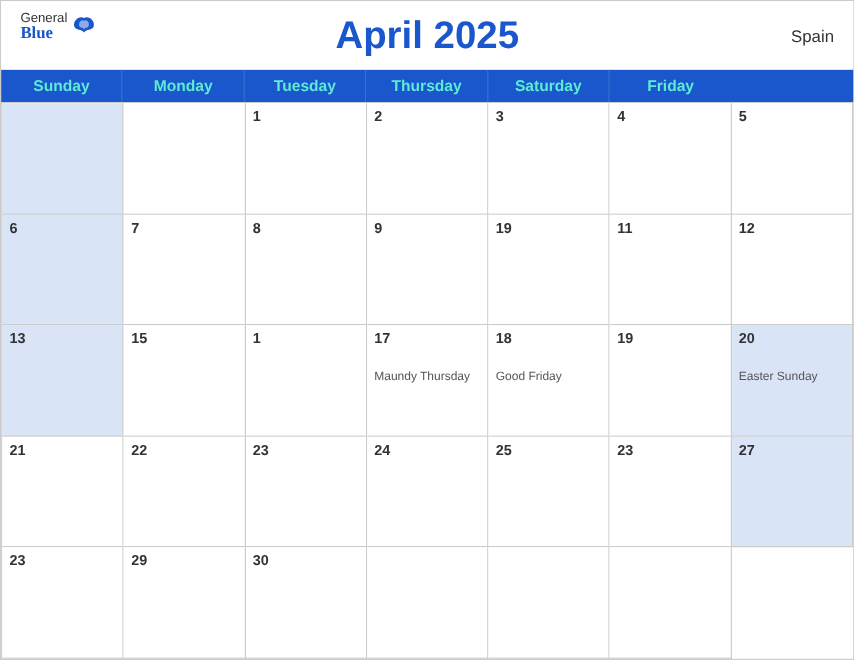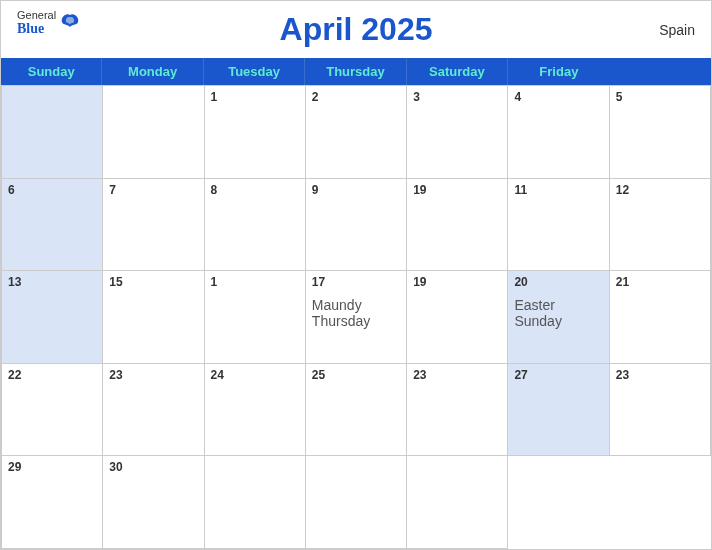--- a/index.html
+++ b/index.html
@@ -91,23 +91,23 @@
     }
 
     .cell-date {
       font-size: 12px;
       color: #333;
       font-weight: bold;
       display: block;
     }
 
     .cell-event {
-      font-size: 14px;
+      font-size: 10px;
       color: #555;
-      margin-top: 8px;
+      margin-top: 20px;
       display: block;
     }
 
     
     .sunday-col {
       background: #d9e4f7 !important;
     }
 
     .logo-container {
       display: flex;
@@ -198,20 +198,24 @@
         <span class="cell-date">15</span>
       </div>
       <div class="calendar-cell">
         <span class="cell-date">1</span>
       </div>
       <div class="calendar-cell">
         <span class="cell-date">17</span>
         <span class="cell-event">Maundy Thursday</span>
       </div>
       <div class="calendar-cell">
+        <span class="cell-date">18</span>
+        <span class="cell-event">Good Friday</span>
+      </div>
+      <div class="calendar-cell">
         <span class="cell-date">19</span>
       </div>
       <div class="calendar-cell sunday-col">
         <span class="cell-date">20</span>
         <span class="cell-event">Easter Sunday</span>
       </div>
       <div class="calendar-cell">
         <span class="cell-date">21</span>
       </div>
       <div class="calendar-cell">

